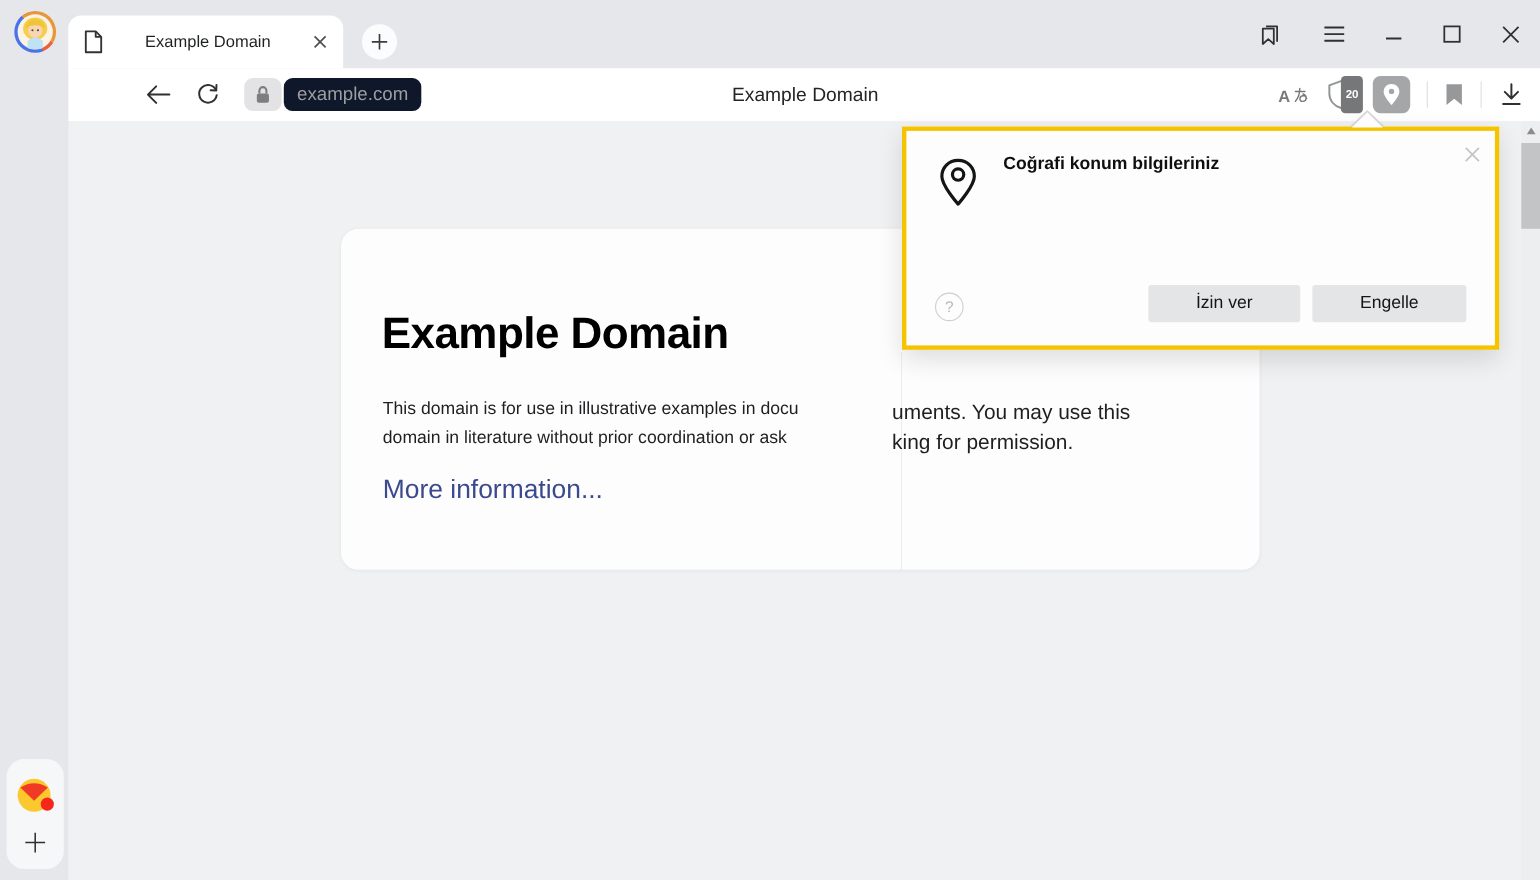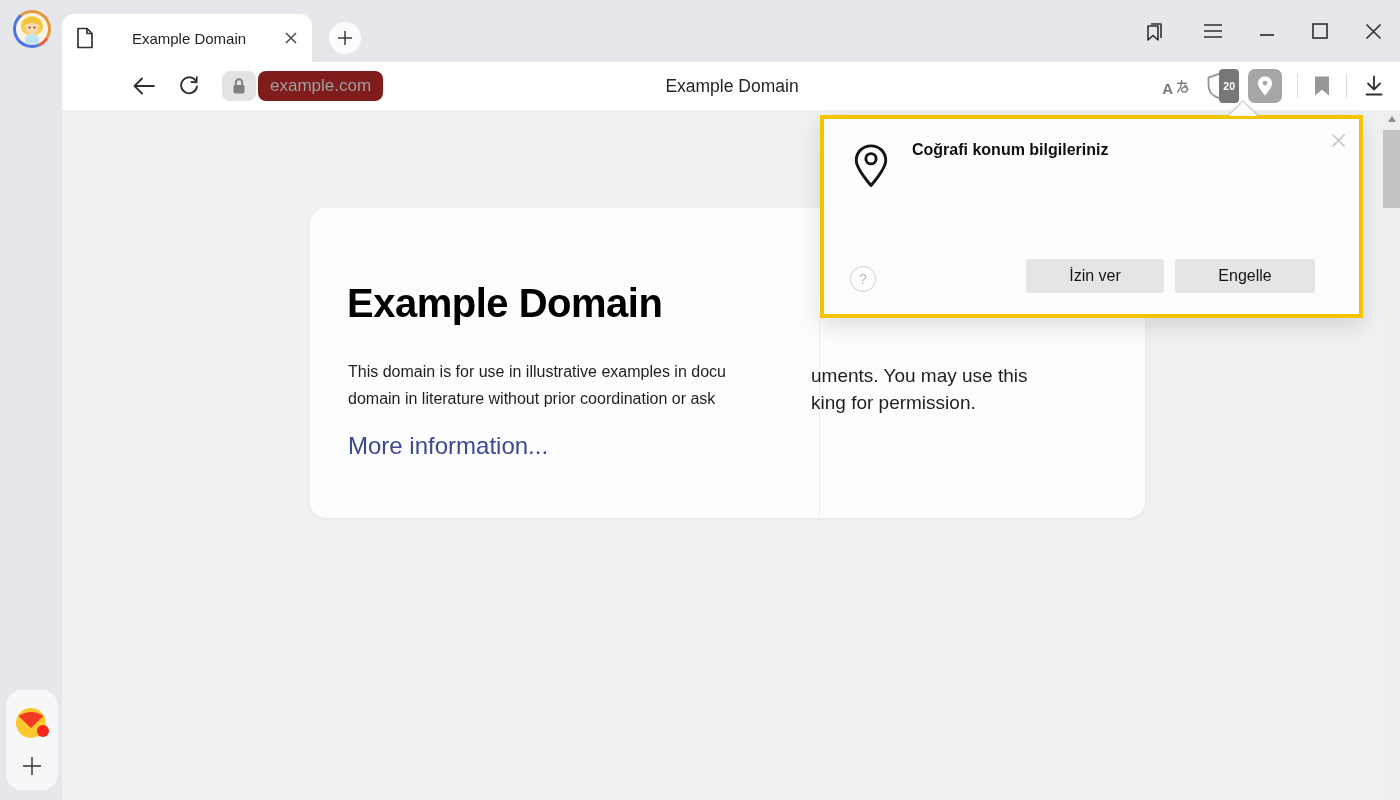--- a/index.html
+++ b/index.html
@@ -18,21 +18,21 @@
   .tab-title{flex:1;text-align:center;font-size:15px;color:#1f2021;white-space:nowrap;overflow:hidden;}
   .newtab{left:329px;top:22px;width:32px;height:32px;border-radius:50%;background:#FBFCFD;display:flex;align-items:center;justify-content:center;}
 
   .winctrl{right:18px;top:11px;display:flex;align-items:center;gap:36px;height:40px;}
   .icon-btn{display:flex;align-items:center;justify-content:center;cursor:default;}
 
   
   .nav-left{left:70px;top:0;height:48px;display:flex;align-items:center;gap:22px;}
   .urlpill{display:flex;align-items:center;gap:2px;}
   .lockbox{width:34px;height:30px;background:#E3E3E5;border-radius:8px;display:flex;align-items:center;justify-content:center;}
-  .urlbox{height:30px;background:#7f1d1d;border-radius:8px;display:flex;align-items:center;padding:0 12px;font-size:17px;color:#9E9FA1;}
+  .urlbox{height:30px;background:#0f172a;border-radius:8px;display:flex;align-items:center;padding:0 12px;font-size:17px;color:#9E9FA1;}
   .page-title{left:50%;top:0;height:48px;transform:translateX(1px);display:flex;align-items:center;font-size:17.5px;color:#242526;white-space:nowrap;}
   .page-title-inner{position:relative;left:-50%;}
   .nav-right{right:14px;top:0;height:48px;display:flex;align-items:center;gap:15px;}
   .vsep{width:1px;height:24px;background:#DDDEE0;}
   .geo-btn{width:34px;height:34px;border-radius:7px;background:#A5A6A7;display:flex;align-items:center;justify-content:center;}
   .shield-wrap{position:relative;width:28px;height:30px;}
   .shield-badge{position:absolute;right:-6px;bottom:-2px;background:#767779;color:#fff;font-size:10.5px;font-weight:bold;padding:11px 4px;border-radius:4px;line-height:12px;}
   .translate{display:flex;align-items:flex-end;color:#77797c;}
   .translate .cap{font-size:15px;font-weight:bold;line-height:13px;}
 
@@ -53,21 +53,21 @@
   .morelink{left:348px;top:432px;font-size:24px;color:#3B4A8F;z-index:3;text-decoration:none;}
 
   
   .popup{left:820px;top:115px;width:543px;height:203px;background:#FDFDFD;border:4px solid #F5C400;box-shadow:0 8px 22px rgba(0,0,0,0.13);z-index:50;}
   .caret-outer{position:absolute;left:403px;top:-19px;width:0;height:0;border-left:16px solid transparent;border-right:16px solid transparent;border-bottom:15px solid #D6D6D6;}
   .caret-inner{position:absolute;left:405px;top:-17px;width:0;height:0;border-left:14px solid transparent;border-right:14px solid transparent;border-bottom:14px solid #FDFDFD;}
   .popup-title{position:absolute;left:88px;top:22px;font-size:16px;font-weight:bold;color:#0E0F10;}
   .popup-body{position:absolute;left:86px;top:57px;width:400px;font-size:16px;line-height:23px;color:#1F2021;}
   .origin-chip{font-size:14px;color:#3A3B3C;background:#FFFFFF;border-radius:2px;padding:1px 3px;box-shadow:0 0 4px rgba(0,0,0,0.10);}
   .help-circle{position:absolute;left:26px;bottom:22px;width:26px;height:26px;border-radius:50%;border:1.5px solid #CFCFCF;color:#B9B9B9;font-size:14px;display:flex;align-items:center;justify-content:center;}
-  .popup-btns{position:absolute;right:44px;bottom:21px;display:flex;gap:11px;}
+  .popup-btns{position:absolute;right:26px;bottom:21px;display:flex;gap:11px;}
   .pbtn{height:34px;background:#E4E5E6;border:none;border-radius:3px;font-size:16px;color:#141516;display:flex;align-items:center;justify-content:center;}
   .pbtn.allow{width:138px;}
   .pbtn.deny{width:140px;}
   .popup-close{position:absolute;right:12px;top:12px;width:18px;height:18px;display:flex;align-items:center;justify-content:center;}
 
   
   .scrollbar{left:1383px;top:110px;width:17px;height:690px;background:#EDEEEF;z-index:10;}
   .scroll-up{position:absolute;left:0;top:0;width:17px;height:18px;display:flex;align-items:center;justify-content:center;}
   .scroll-up:after{content:"";width:0;height:0;border-left:4.5px solid transparent;border-right:4.5px solid transparent;border-bottom:6px solid #8A8C8E;}
   .scroll-thumb{position:absolute;left:0;top:20px;width:17px;height:78px;background:#C2C4C6;}

